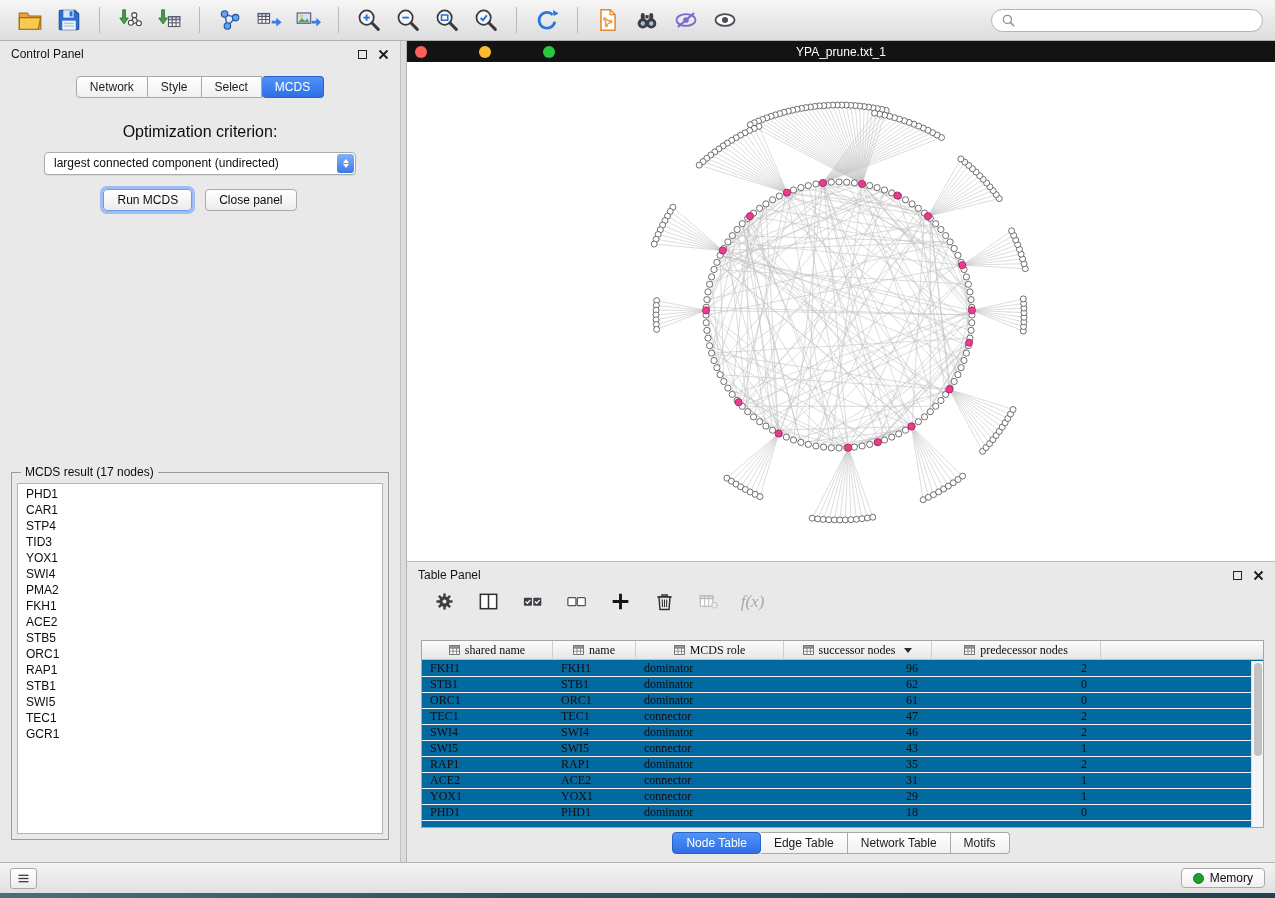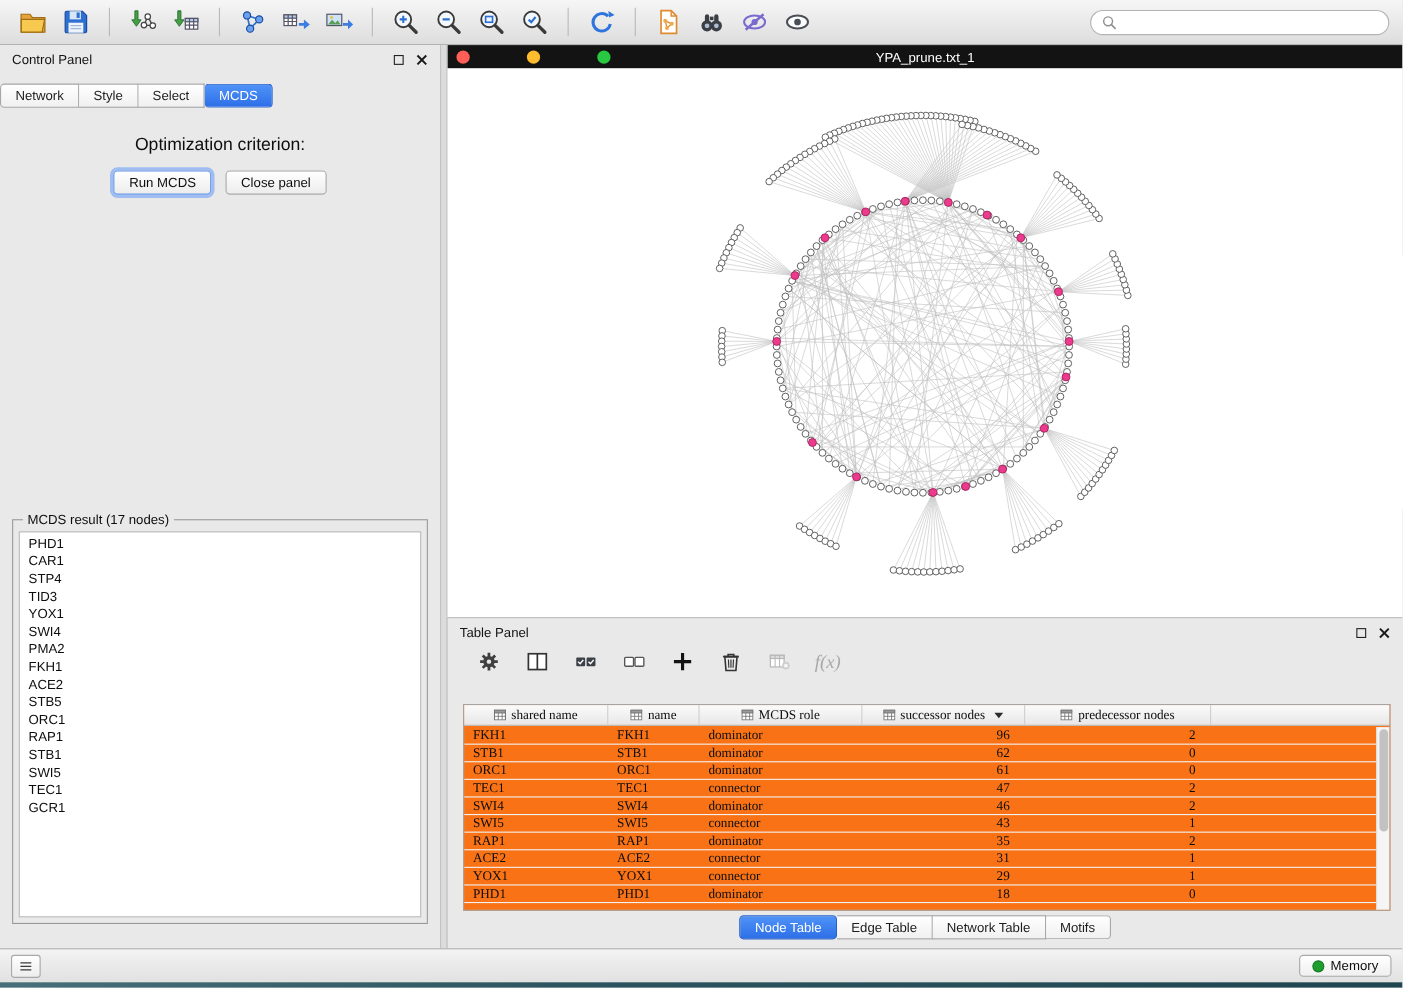--- a/index.html
+++ b/index.html
@@ -16,21 +16,21 @@
 
 
 .panel-header{height:26px;display:flex;align-items:center;padding:0 11px;}
 .panel-title{font-size:12px;color:#141414;}
 .win-btns{margin-left:auto;display:flex;align-items:center;gap:11px;}
 .undock-btn{width:9px;height:9px;border:1.5px solid #222;display:inline-block;cursor:pointer;}
 .close-x{display:inline-flex;cursor:pointer;}
 
 
 #control-panel{position:absolute;left:0;top:41px;width:400px;height:821px;background:#e9e9e9;}
-.cp-tabs{display:flex;justify-content:flex-start;margin-top:9px;}
+.cp-tabs{display:flex;justify-content:center;margin-top:9px;}
 .seg{display:inline-flex;}
 .seg-btn{font-size:12px;padding:3px 13px;background:linear-gradient(#ffffff,#f0f0f0);border:1px solid #a8a8a8;border-left:none;color:#1c1c1c;cursor:pointer;font-family:"Liberation Sans",sans-serif;}
 .seg-btn:first-child{border-left:1px solid #a8a8a8;border-radius:4px 0 0 4px;}
 .seg-btn:last-child{border-radius:0 4px 4px 0;}
 .seg-btn.active{background:linear-gradient(#4f93f7,#2e6fe8);color:#fff;border-color:#2a62cc;border-radius:4px;}
 .opt-label{text-align:center;margin-top:25px;font-size:16px;color:#0d0d0d;}
 .dropdown{position:relative;width:312px;height:23px;margin:11px auto 0;background:#fff;border:1px solid #acacac;border-radius:4px;font-size:12px;line-height:21px;padding-left:9px;color:#0d0d0d;box-shadow:0 1px 1px rgba(0,0,0,.08);cursor:pointer;}
 .dd-cap{position:absolute;right:1px;top:1px;bottom:1px;width:17px;border-radius:3px;background:linear-gradient(#85b1f7,#3b78e8);display:flex;flex-direction:column;align-items:center;justify-content:center;gap:1px;}
 .tri-up{width:0;height:0;border-left:3.5px solid transparent;border-right:3.5px solid transparent;border-bottom:4px solid #fff;}
 .tri-down{width:0;height:0;border-left:3.5px solid transparent;border-right:3.5px solid transparent;border-top:4px solid #fff;}
@@ -53,21 +53,21 @@
 .tl-yellow{background:#febc2e;}
 .tl-green{background:#28c840;}
 .net-title{position:absolute;left:0;right:0;text-align:center;color:#fff;font-size:12px;pointer-events:none;}
 .net-canvas{width:868px;height:499px;background:#fff;}
 
 
 #table-panel{position:absolute;left:407px;top:561px;width:868px;height:301px;background:#e9e9e9;border-top:1px solid #bdbdbd;}
 .tp-toolbar{display:flex;align-items:flex-start;gap:17px;height:44px;padding:0 24px;}
 .tp-tool{background:transparent;border:none;display:flex;align-items:center;justify-content:center;width:27px;height:27px;cursor:pointer;padding:0;}
 .fx-label{font-family:"Liberation Serif",serif;font-style:italic;font-size:17px;color:#a8a8a8;}
-.table-wrap{position:absolute;left:14px;right:11px;top:78px;bottom:34px;background:#f97316;border:1px solid #a5a5a5;}
+.table-wrap{position:absolute;left:14px;right:11px;top:78px;bottom:34px;background:#0369a1;border:1px solid #a5a5a5;}
 .t-header{display:grid;grid-template-columns:131px 83px 148px 148px 169px 1fr;height:19px;background:linear-gradient(#fbfbfb,#e7e7e7);border-bottom:1px solid #bdbdbd;}
 .th{position:relative;display:flex;align-items:center;justify-content:center;gap:5px;font-family:"Liberation Serif",serif;font-size:12px;color:#0d0d0d;border-right:1px solid #cfcfcf;overflow:hidden;cursor:pointer;}
 .th-filler{border-right:none;cursor:default;}
 .sort-caret{width:0;height:0;border-left:4px solid transparent;border-right:4px solid transparent;border-top:5px solid #2d2d2d;margin-left:4px;}
 .t-body{position:absolute;top:20px;left:0;right:12px;bottom:0;overflow:hidden;}
 .t-row{display:grid;grid-template-columns:131px 83px 148px 148px 169px 1fr;height:16px;border-bottom:1px solid #f2f2f2;cursor:default;}
 .td{font-family:"Liberation Serif",serif;font-size:12px;line-height:15px;color:#0d0d0d;padding:0 8px;white-space:nowrap;overflow:hidden;}
 .td.num{text-align:right;padding-right:14px;}
 .t-scrollbar{position:absolute;top:20px;right:0;bottom:0;width:12px;background:#f5f5f5;border-left:1px solid #ddd;cursor:pointer;}
 .t-scrollbar .thumb{position:absolute;top:2px;left:1.5px;width:8px;height:56%;background:#c2c2c2;border-radius:4px;}
@@ -258,20 +258,27 @@
     </div>
     <div class="cp-tabs" id="cp-tabs">
         <div class="seg">
           <button class="seg-btn">Network</button>
           <button class="seg-btn">Style</button>
           <button class="seg-btn">Select</button>
           <button class="seg-btn active">MCDS</button>
         </div>
       </div>
     <div class="opt-label">Optimization criterion:</div>
+    <div class="dropdown">
+      <span>largest connected component (undirected)</span>
+      <span class="dd-cap">
+          <span class="tri-up"></span>
+          <span class="tri-down"></span>
+        </span>
+    </div>
     <div class="cp-buttons">
       <button class="btn focus-ring">Run MCDS</button>
       <button class="btn">Close panel</button>
     </div>
     <fieldset class="result-box">
       <legend>MCDS result (17 nodes)</legend>
       <div class="result-list" id="result-list">
           <div class="result-item">PHD1</div>
           <div class="result-item">CAR1</div>
           <div class="result-item">STP4</div>

